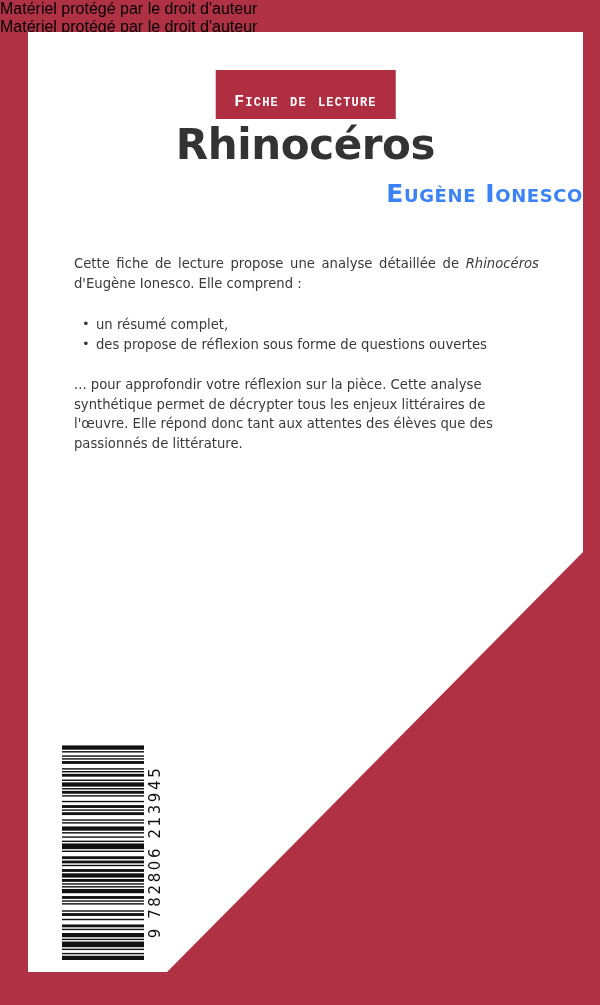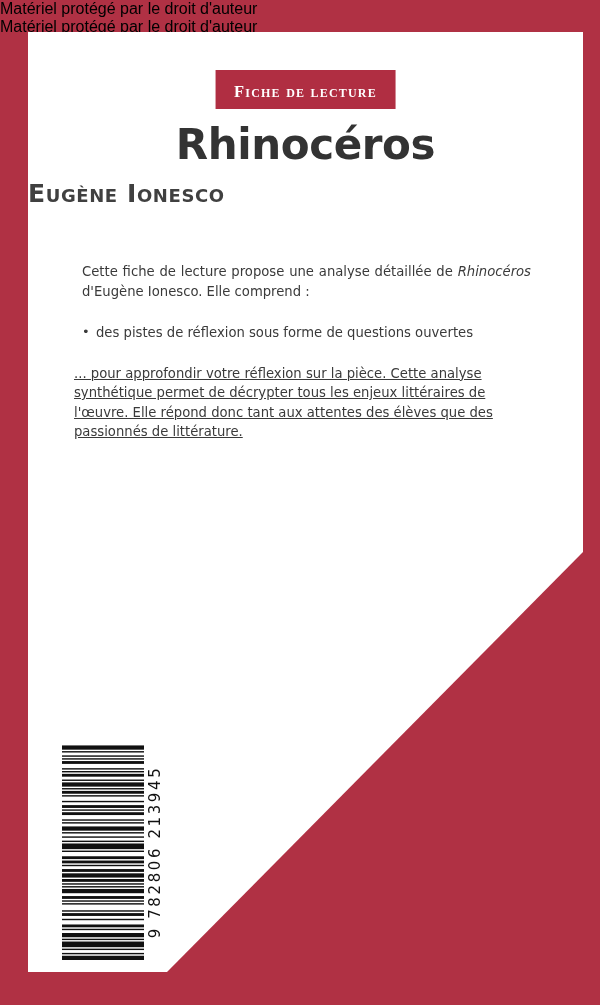--- a/index.html
+++ b/index.html
@@ -47,22 +47,22 @@
   }
 
   
   #badge {
     position: absolute;
     left: 50%;
     transform: translateX(-50%);
     top: 38px;
     background: #b02e42;
     color: #ffffff;
-    padding: 14px 19px 8px 19px;
-    font-family: Liberation Serif, serif;
+    padding: 24px 19px 8px 19px;
+    font-family: Liberation Mono, monospace;
     font-weight: bold;
     font-size: 16.5px;
     font-variant: small-caps;
     letter-spacing: 1.2px;
     line-height: 1;
     white-space: nowrap;
   }
 
   
   #title {
@@ -76,44 +76,44 @@
     font-size: 42px;
     letter-spacing: -0.4px;
     color: #333333;
     line-height: 1.1;
   }
   #author {
     position: absolute;
     left: 0;
     top: 148px;
     width: 555px;
-    text-align: left;
+    text-align: right;
     font-family: "DejaVu Sans", sans-serif;
     font-weight: bold;
     font-size: 25px;
     font-variant: small-caps;
     letter-spacing: .6px;
-    color: #404040;
+    color: #3b82f6;
     line-height: 1.1;
   }
 
   
   #body-copy {
     position: absolute;
     left: 46px;
     top: 222px;
     width: 465px;
     font-family: "DejaVu Sans", sans-serif;
     font-size: 13.2px;
     line-height: 19.5px;
     color: #3a3a3a;
   }
   #intro-paragraph {
     text-align: justify;
-    margin: 8px;
+    margin: 0;
   }
   #intro-paragraph .work-title { font-style: italic; }
 
   #feature-list {
     list-style: none;
     margin: 22px 0 0 0;
     padding: 0;
   }
   #feature-list li {
     position: relative;
@@ -126,21 +126,20 @@
     position: absolute;
     left: 8px;
     top: -1px;
     font-size: 13px;
     color: #3a3a3a;
   }
 
   #outro-paragraph {
     margin: 21px 0 0 0;
     text-align: left;
-    text-decoration: underline;
   }
 
   
   #barcode-block {
     position: absolute;
     left: 34px;
     top: 712px;
     width: 112px;
     height: 216px;
   }
@@ -191,21 +190,22 @@
 
     <div id="title">Rhinocéros</div>
 
     <div id="author">Eugène Ionesco</div>
 
     <div id="body-copy">
 
       <p id="intro-paragraph"><span>Cette fiche de lecture propose une analyse détaillée de </span><span class="work-title">Rhinocéros</span><span> d'Eugène Ionesco. Elle comprend :</span></p>
 
       <ul id="feature-list">
-        <li>des pistes de réflexion sous forme de questions ouvertes</li>
+        <li>un résumé complet,</li>
+        <li>des propose de réflexion sous forme de questions ouvertes</li>
       </ul>
 
       <p id="outro-paragraph">... pour approfondir votre réflexion sur la pièce. Cette analyse synthétique permet de décrypter tous les enjeux littéraires de l'œuvre. Elle répond donc tant aux attentes des élèves que des passionnés de littérature.</p>
     </div>
 
     <div id="barcode-block">
       <div id="barcode-rotator">
         <svg id="barcode-bars" viewBox="0 0 216 82" preserveAspectRatio="none">
             <rect x="0.000" y="0" width="4.263" height="82" fill="#111111"></rect>
             <rect x="5.684" y="0" width="1.421" height="82" fill="#111111"></rect>

